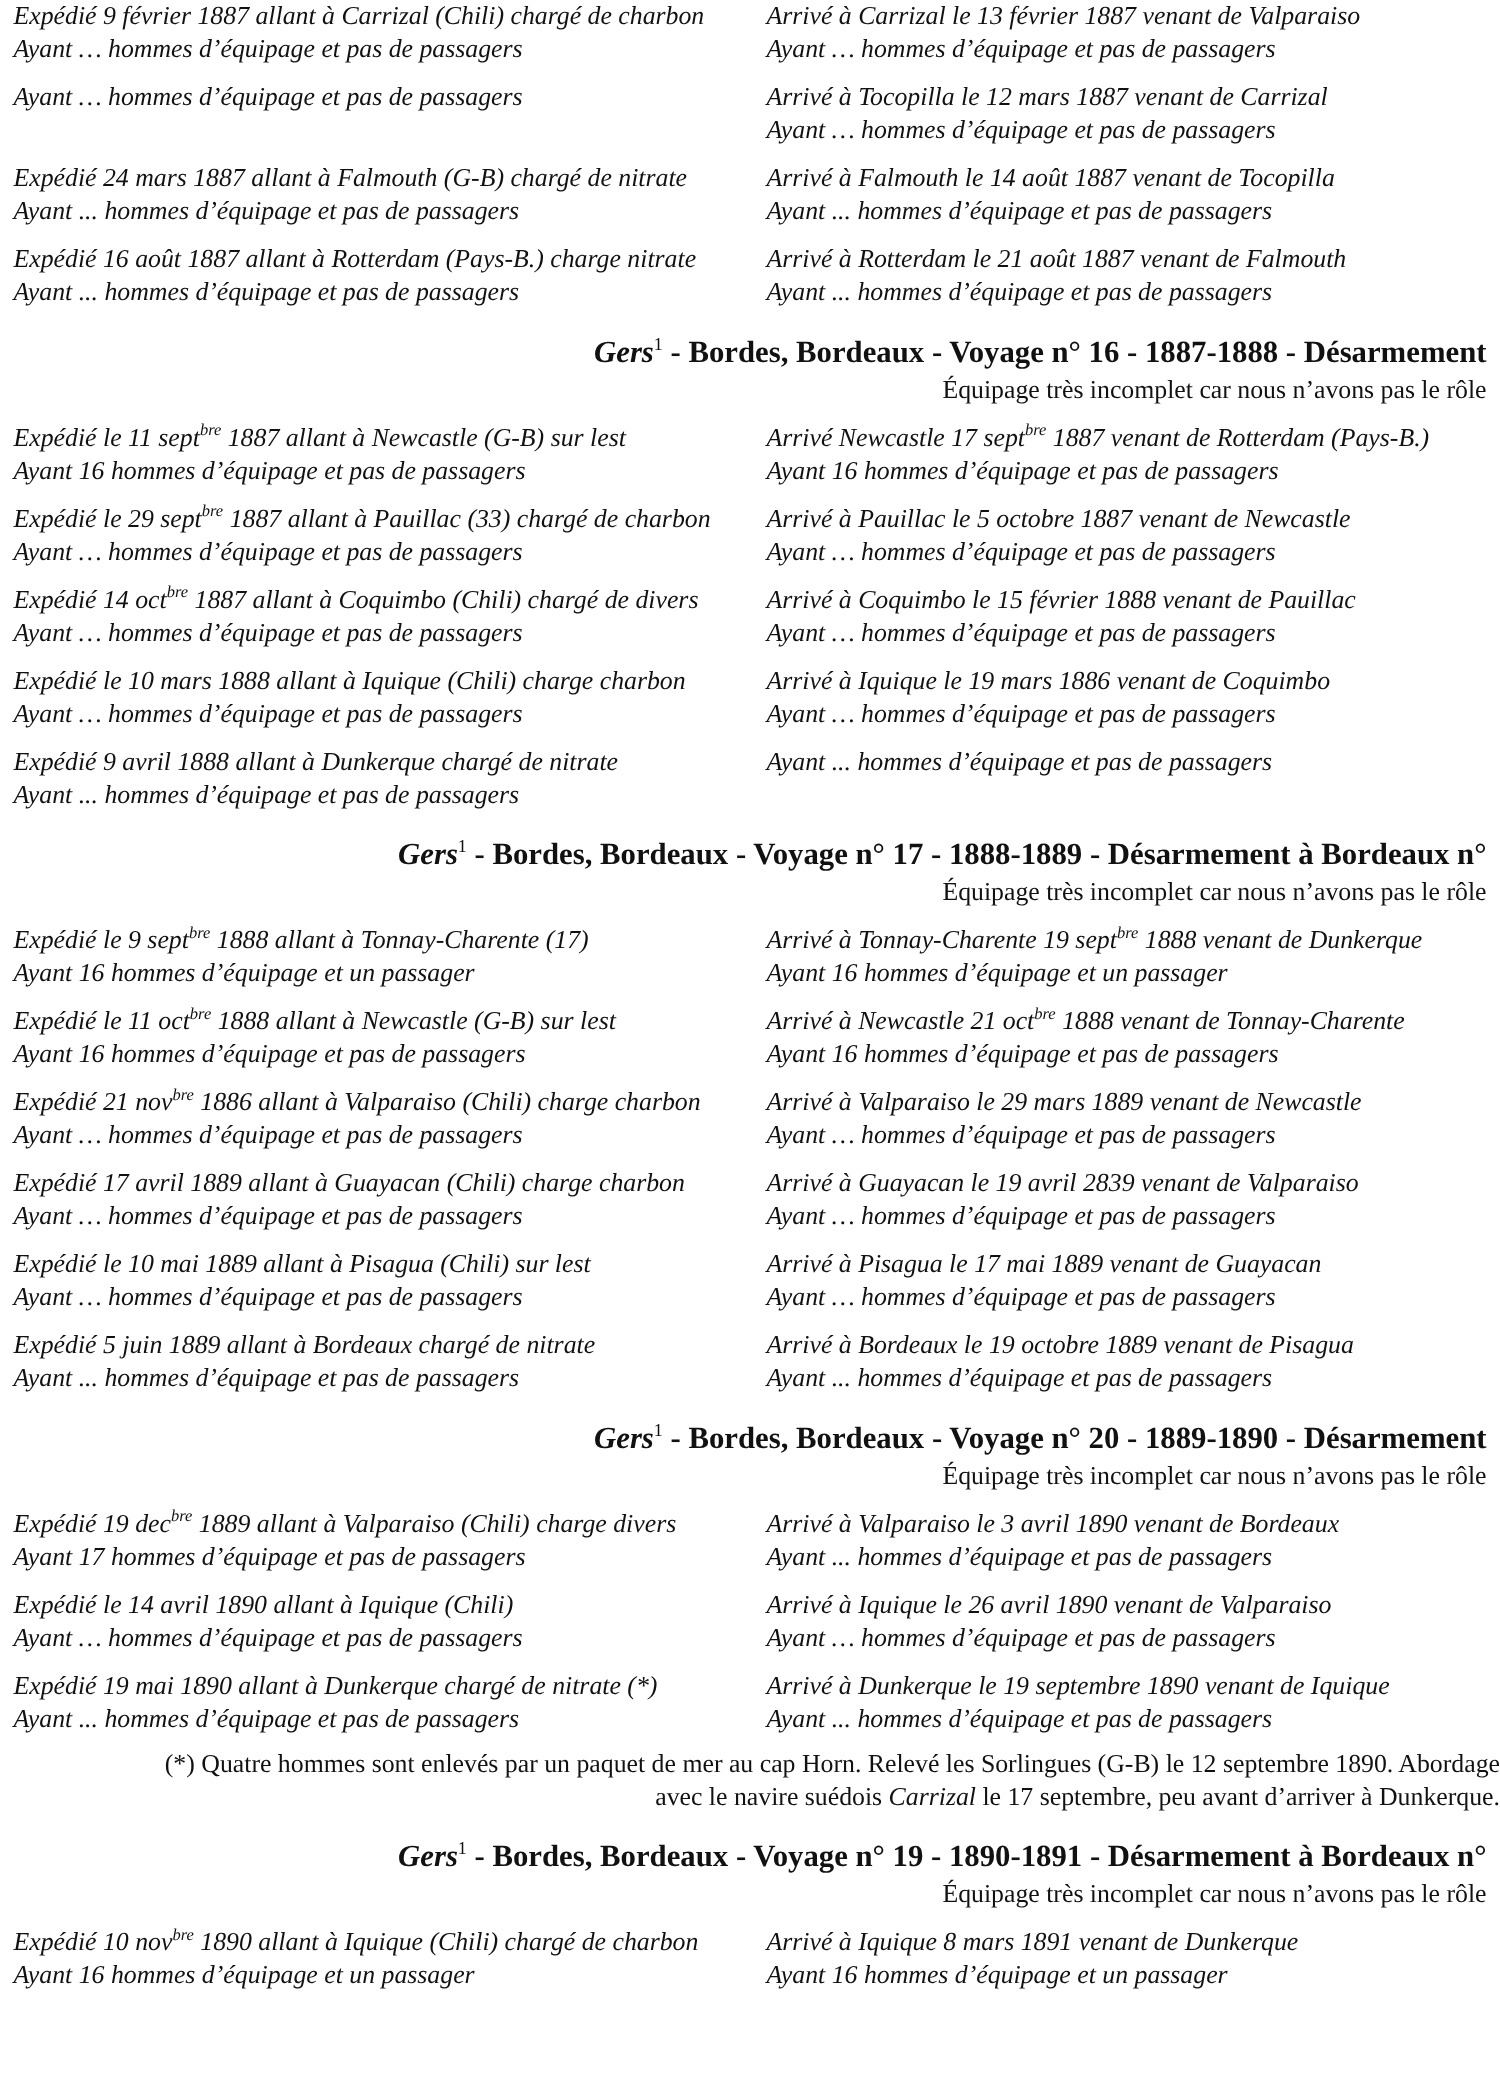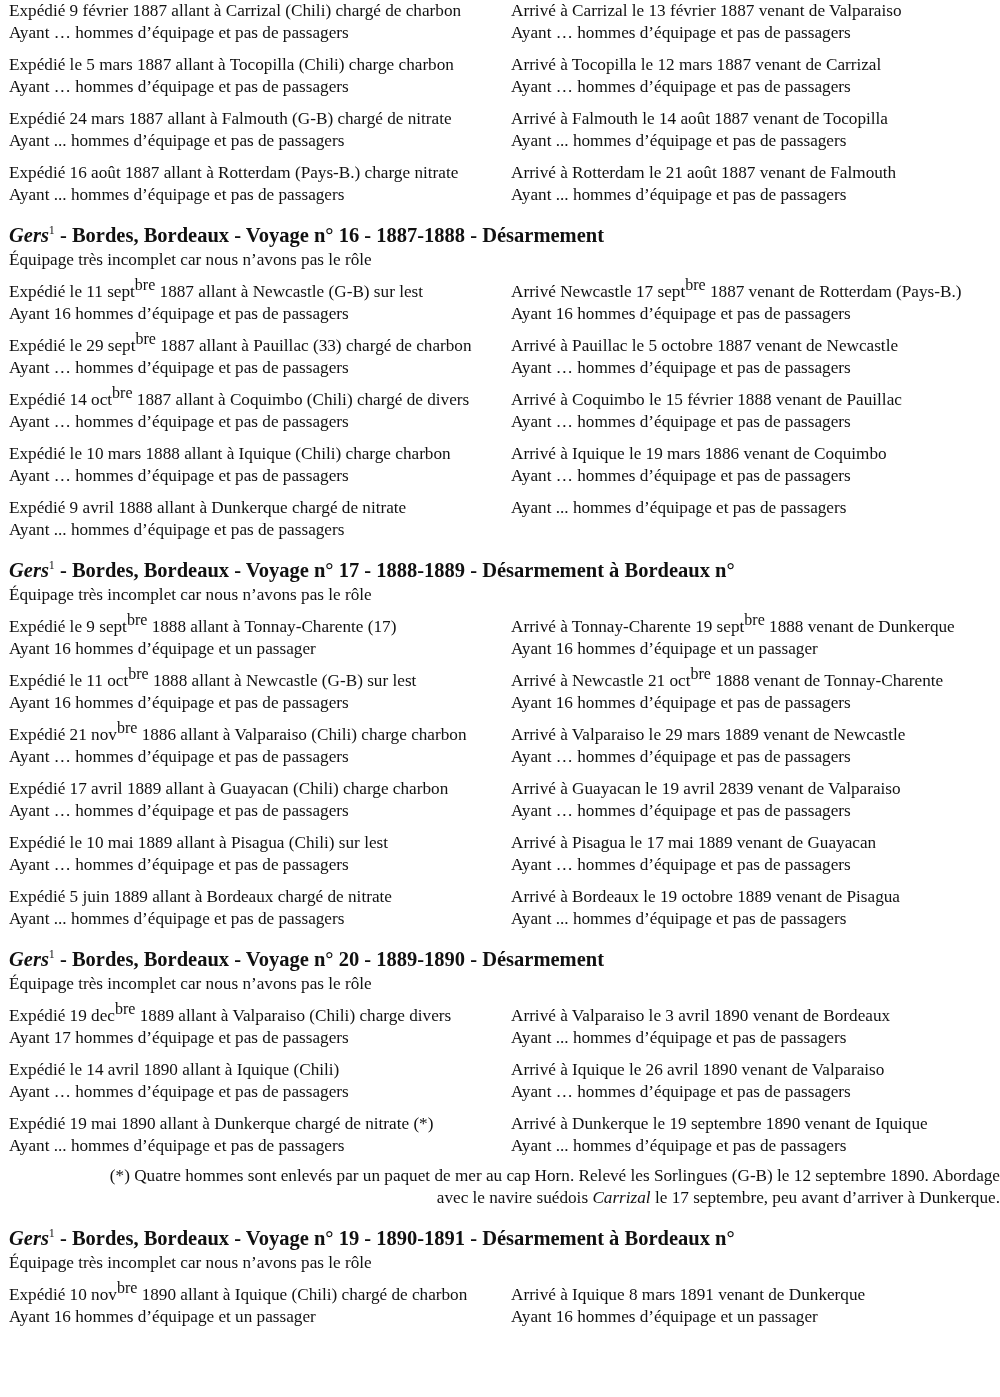--- a/index.html
+++ b/index.html
@@ -3,33 +3,33 @@
 <meta charset="utf-8">
 <style>
   html, body { margin: 0; padding: 0; background: #ffffff; }
   body {
     width: 1000px; height: 1397px; overflow: hidden;
     font-family: "Liberation Serif", "DejaVu Serif", serif;
     color: #111111; font-size: 17.2px; line-height: 22px;
   }
   .page { position: relative; padding: 0 0 0 9px; }
   .block { display: flex; margin-bottom: 10px; }
-  .col { white-space: nowrap; }
+  .col { white-space: nowrap; font-style: italic; }
   .col.left { width: 502px; }
   .col.right { width: 489px; }
   .line { display: block; height: 22px; }
-  sup { font-size: 16px; line-height: 0; vertical-align: 7px; }
+  sup { font-size: 11px; line-height: 0; vertical-align: 7px; }
   .heading {
-    text-align: left; font-weight: bold; font-size: 20.5px;
+    text-align: right; font-weight: bold; font-size: 20.5px;
     line-height: 26px; margin-top: 16px; margin-right: 9px;
   }
   .heading .ship-em { font-style: italic; }
   .heading sup.fn { font-size: 12px; vertical-align: 8px; font-weight: normal; }
   .subheading {
-    text-align: left; font-size: 17.2px; line-height: 22px;
+    text-align: right; font-size: 17.2px; line-height: 22px;
     margin-right: 9px; margin-bottom: 10px; margin-top: 1px;
   }
   .note { padding-left: 0; margin-top: -2px; margin-bottom: 6px; text-align: right; }
   .note .l1 { display: block; white-space: nowrap; }
   .note .l2 { display: block; padding-left: 30px; white-space: nowrap; }
   .note i { font-style: italic; }
 </style>
 </head>
 <body>
 
@@ -40,21 +40,20 @@
           <span class="line"><span>Expédié 9 février 1887 allant à Carrizal (Chili) chargé de charbon</span></span>
           <span class="line">Ayant … hommes d’équipage et pas de passagers</span>
         </div>
         <div class="col right">
           <span class="line"><span>Arrivé à Carrizal le 13 février 1887 venant de Valparaiso</span></span>
           <span class="line">Ayant … hommes d’équipage et pas de passagers</span>
         </div>
       </div>
       <div class="block">
         <div class="col left">
-          <span class="line"><span>Expédié le 5 mars 1887 allant à Tocopilla (Chili) charge charbon</span></span>
           <span class="line">Ayant … hommes d’équipage et pas de passagers</span>
         </div>
         <div class="col right">
           <span class="line"><span>Arrivé à Tocopilla le 12 mars 1887 venant de Carrizal</span></span>
           <span class="line">Ayant … hommes d’équipage et pas de passagers</span>
         </div>
       </div>
       <div class="block">
         <div class="col left">
           <span class="line"><span>Expédié 24 mars 1887 allant à Falmouth (G-B) chargé de nitrate</span></span>

